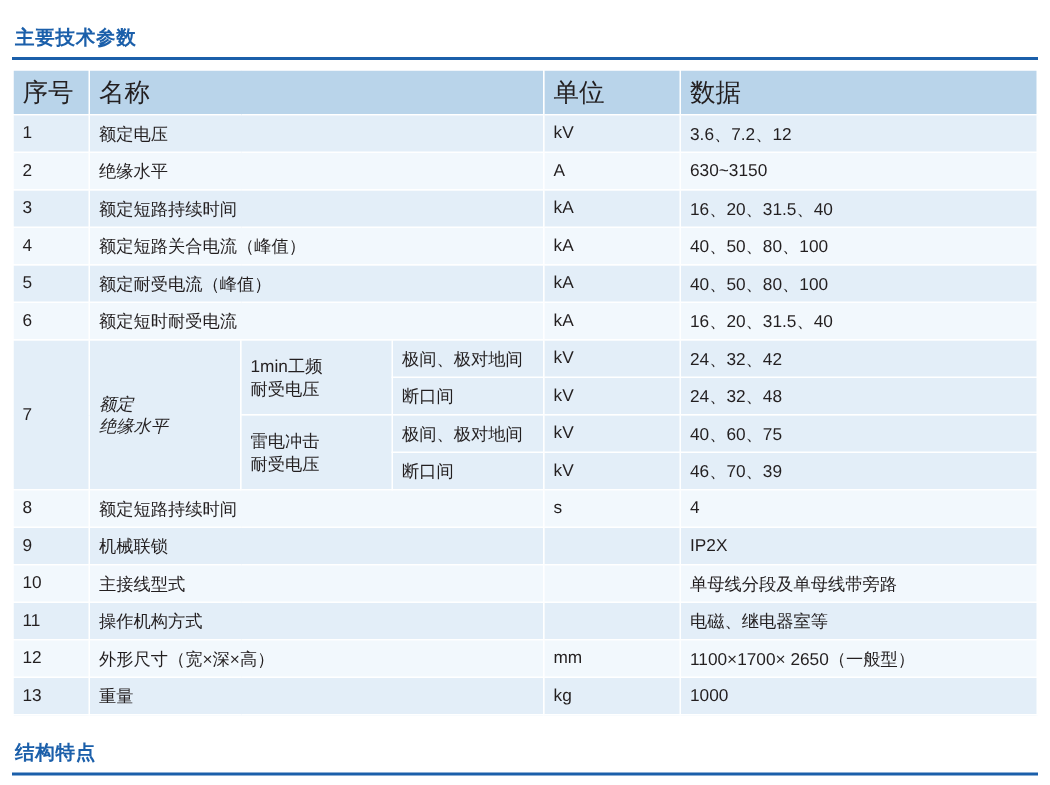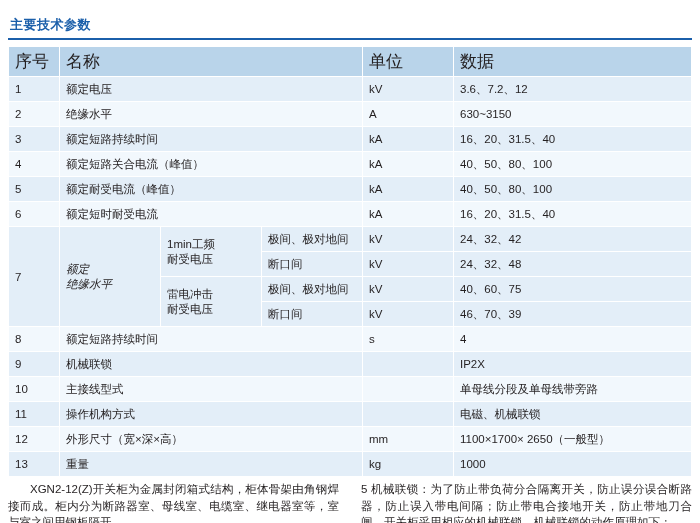--- a/index.html
+++ b/index.html
@@ -203,37 +203,41 @@
       <tr class="alt">
         <td>10</td>
         <td colspan="3">主接线型式</td>
         <td></td>
         <td>单母线分段及单母线带旁路</td>
       </tr>
       <tr>
         <td>11</td>
         <td colspan="3">操作机构方式</td>
         <td></td>
-        <td>电磁、机械联锁</td>
+        <td>电磁、继电器室等</td>
       </tr>
       <tr class="alt">
         <td>12</td>
         <td colspan="3">外形尺寸（宽×深×高）</td>
         <td>mm</td>
         <td>1100×1700× 2650（一般型）</td>
       </tr>
       <tr>
         <td>13</td>
         <td colspan="3">重量</td>
         <td>kg</td>
         <td>1000</td>
       </tr>
     </tbody>
   </table>
 
+  <div class="heading-wrap">
+    <div class="section-heading">结构特点</div>
+    <div class="heading-rule"></div>
+  </div>
 
   <div class="body-cols">
     <div class="body-col">
       <p class="indent">XGN2-12(Z)开关柜为金属封闭箱式结构，柜体骨架由角钢焊接而成。柜内分为断路器室、母线室、电缆室、继电器室等，室与室之间用钢板隔开。</p>
 
     </div>
     <div class="body-col">
       <p>5 机械联锁：为了防止带负荷分合隔离开关，防止误分误合断路器，防止误入带电间隔；防止带电合接地开关，防止带地刀合闸，开关柜采用相应的机械联锁，机械联锁的动作原理如下：</p>
 
     </div>

